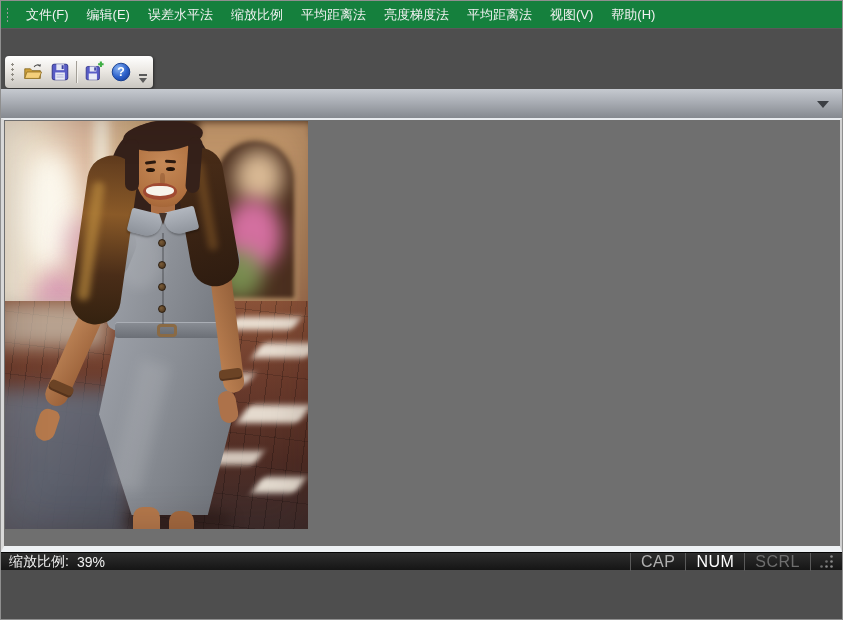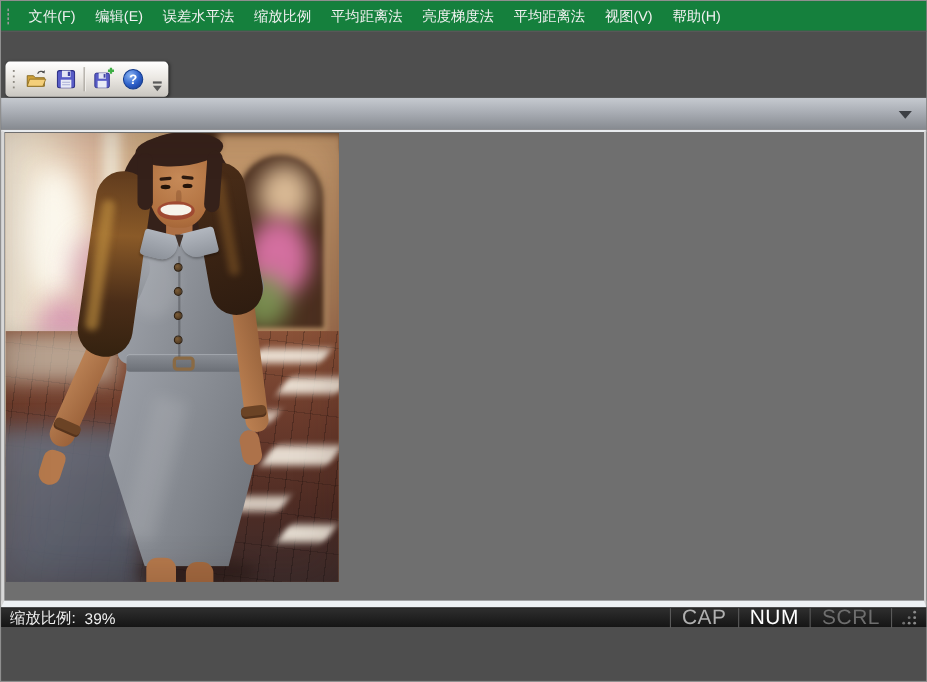--- a/index.html
+++ b/index.html
@@ -187,21 +187,21 @@
   .fg-leg-r{left:164px;top:390px;width:25px;height:18px;border-radius:10px 10px 0 0;background:#a46a40;z-index:2;}
   .ph-vignette{inset:0;box-shadow:inset 0 0 40px rgba(50,25,15,.25);z-index:9;}
 
   
   .statusbar{height:18px;flex:none;display:flex;align-items:center;padding:0 8px;
     background:linear-gradient(180deg,#2e2e2e,#151515);border-top:1px solid #050505;
     color:#f0f0f0;font-size:14px;}
   .sb-zoom-value{margin-left:8px;}
   .sb-spacer{flex:1;}
   .sb-sep{width:1px;height:18px;background:#5a5a5a;}
-  .sb-ind{padding:0 10px;font-size:19px;letter-spacing:.5px;color:#6e6e6e;}
+  .sb-ind{padding:0 10px;font-size:16px;letter-spacing:.5px;color:#6e6e6e;}
   .sb-ind.cap{color:#b0b0b0;}
   .sb-ind.active{color:#ffffff;text-align:right;}
   .sb-grip{margin-left:8px;width:15px;height:15px;flex:none;}
 </style>
 </head>
 <body>
 
 <div class="window">
 
 

